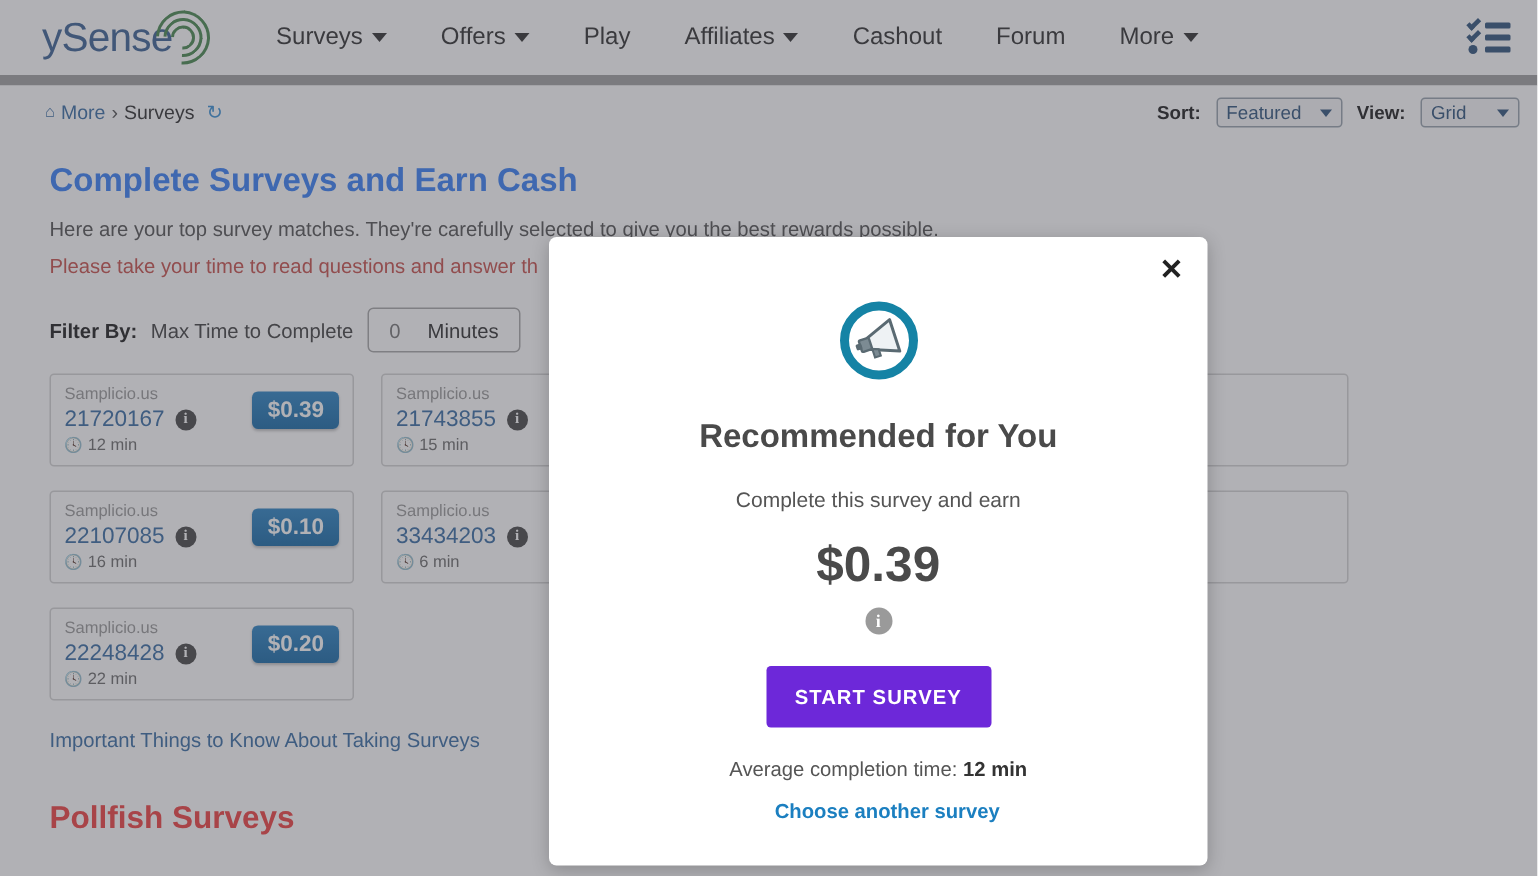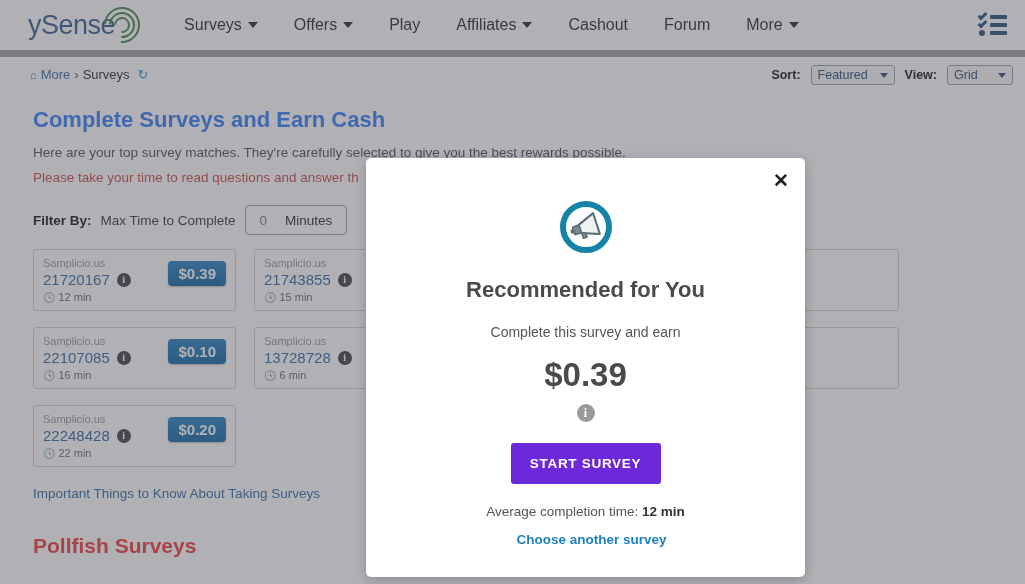--- a/index.html
+++ b/index.html
@@ -348,21 +348,21 @@
           <div class="card-time">
               <span class="clock">🕓</span>
               <span>16 min</span>
             </div>
           <span class="price">$0.10</span>
         </div>
 
         <div class="card">
           <div class="card-src">Samplicio.us</div>
           <div class="card-idrow">
-            <span class="card-id">13728728</span>
+            <span class="card-id">33434203</span>
             <span class="info-dot">i</span>
           </div>
           <div class="card-time">
               <span class="clock">🕓</span>
               <span>6 min</span>
             </div>
           <span class="price">$0.20</span>
         </div>
 
         <div class="card">

